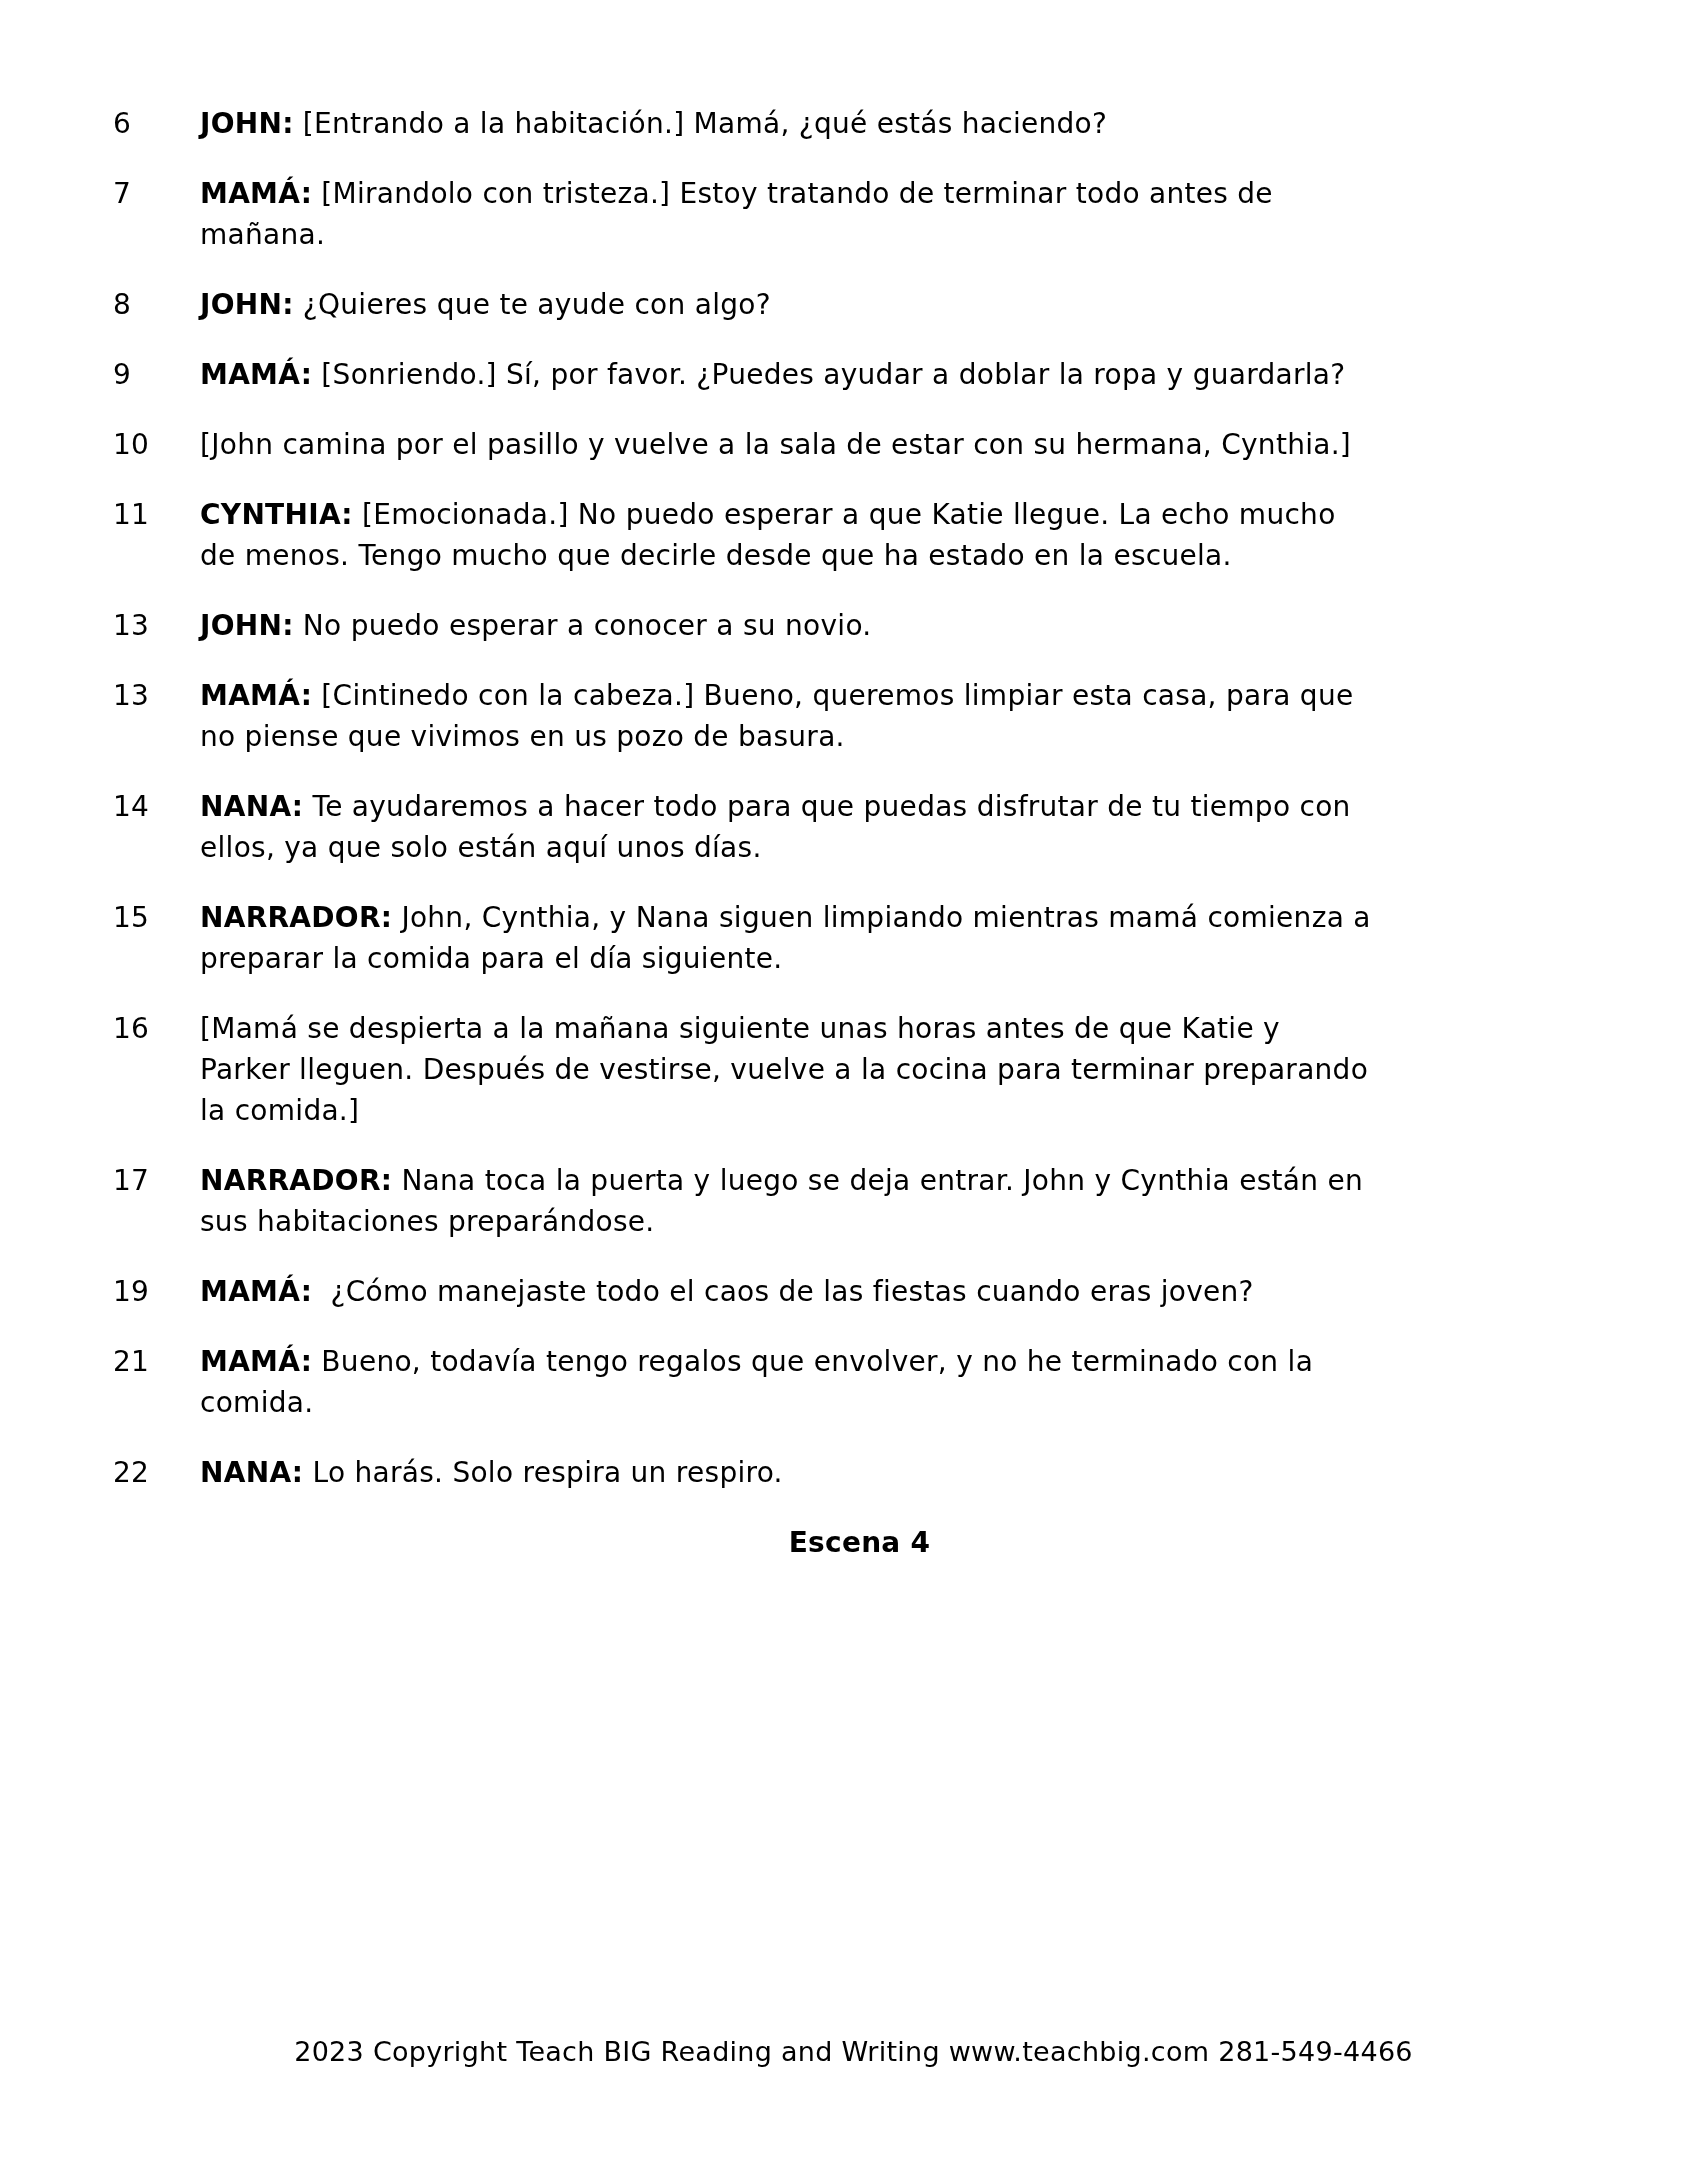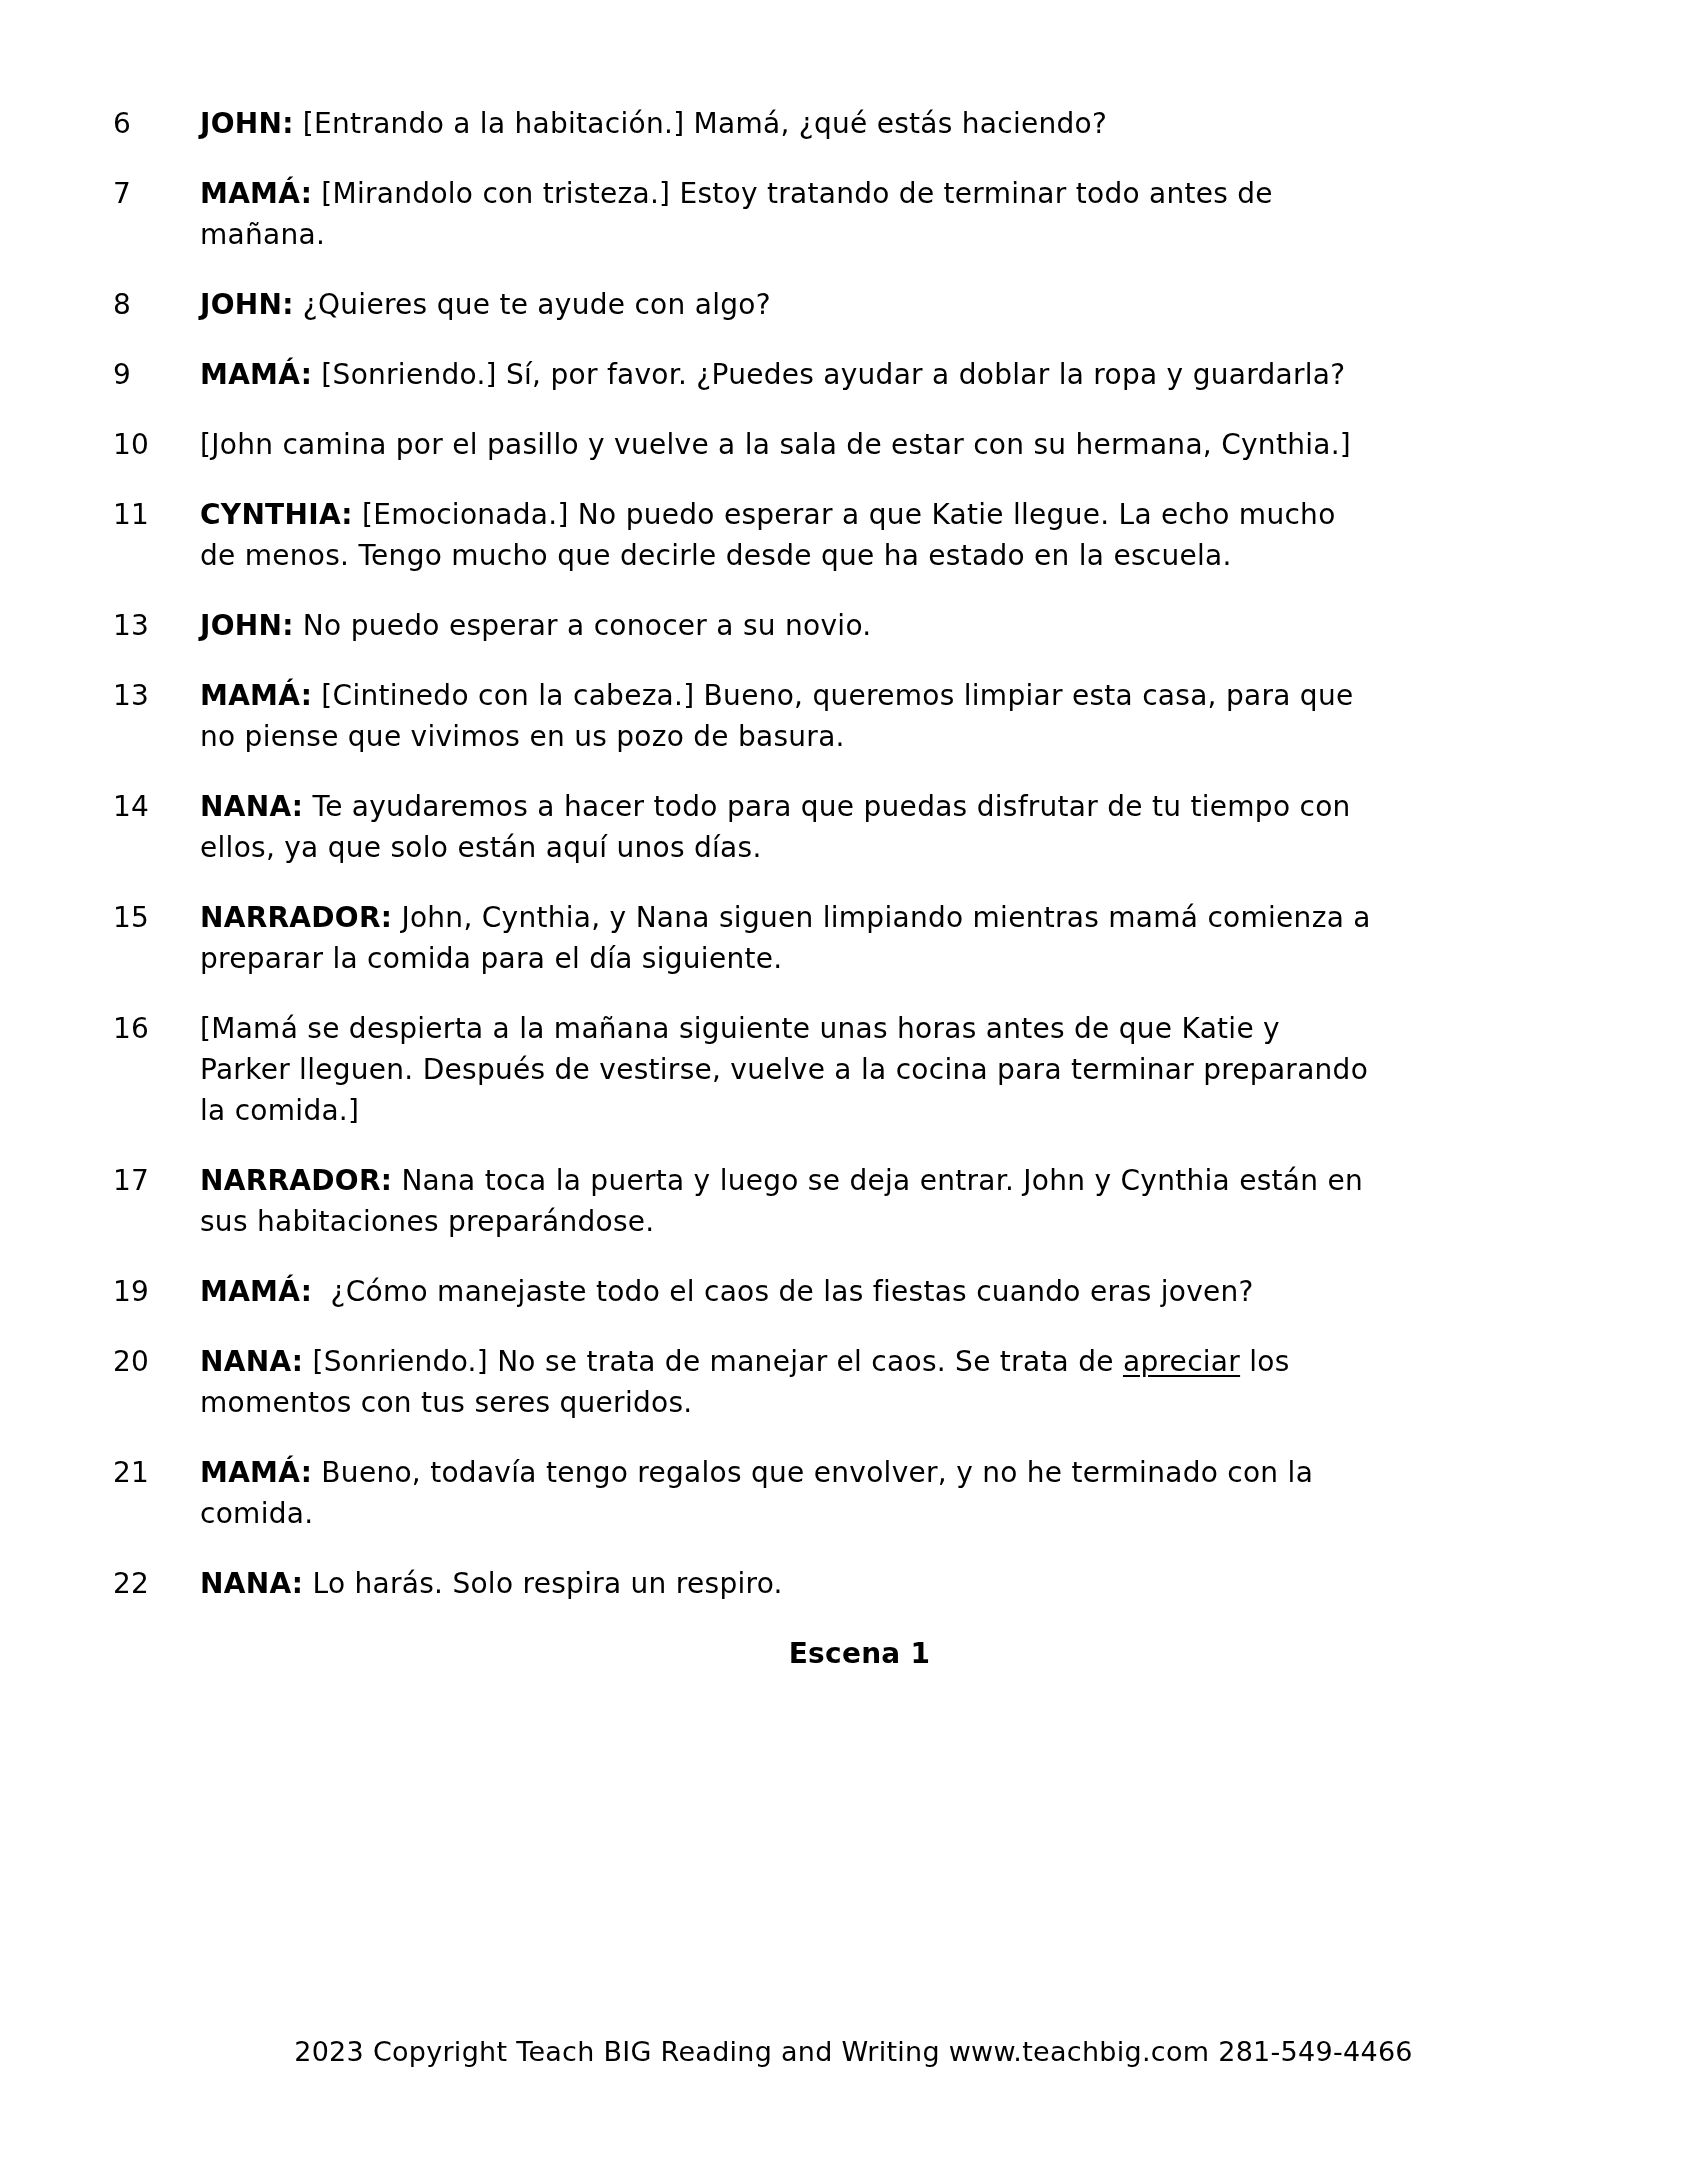--- a/index.html
+++ b/index.html
@@ -111,30 +111,25 @@
       <div class="script-line">
         <div class="line-num">17</div>
         <div class="line-text"><span class="seg-bold">NARRADOR:</span><span class=""> Nana toca la puerta y luego se deja entrar. John y Cynthia están en
 sus habitaciones preparándose.</span></div>
       </div>
       <div class="script-line">
         <div class="line-num">19</div>
         <div class="line-text"><span class="seg-bold">MAMÁ:</span><span class="">  ¿Cómo manejaste todo el caos de las fiestas cuando eras joven?</span></div>
       </div>
       <div class="script-line">
-        <div class="line-num">20</div>
-        <div class="line-text"><span class="seg-bold">NANA:</span><span class=""> [</span><span class="seg-italic">Sonriendo.</span><span class="">] No se trata de manejar el caos. Se trata de </span><span class="seg-underline">apreciar</span><span class=""> los
-momentos con tus seres queridos.</span></div>
-      </div>
-      <div class="script-line">
         <div class="line-num">21</div>
         <div class="line-text"><span class="seg-bold">MAMÁ:</span><span class=""> Bueno, todavía tengo regalos que envolver, y no he terminado con la
 comida.</span></div>
       </div>
       <div class="script-line">
         <div class="line-num">22</div>
         <div class="line-text"><span class="seg-bold">NANA:</span><span class=""> Lo harás. Solo respira un respiro.</span></div>
       </div>
-      <div class="scene-heading">Escena 1</div>
+      <div class="scene-heading">Escena 4</div>
     </div>
   <div class="page-footer">2023 Copyright Teach BIG Reading and Writing www.teachbig.com 281-549-4466</div>
 </div>
 
 
 </body></html>

